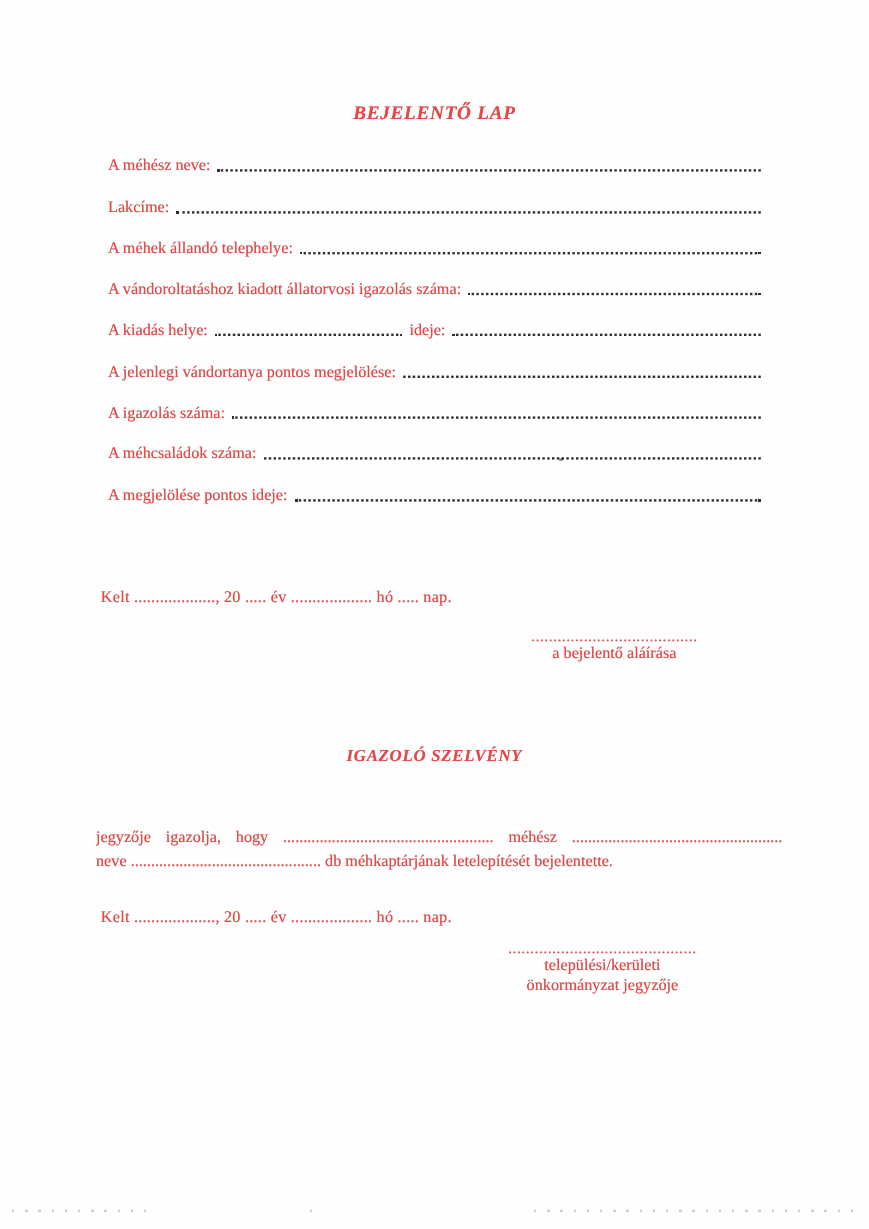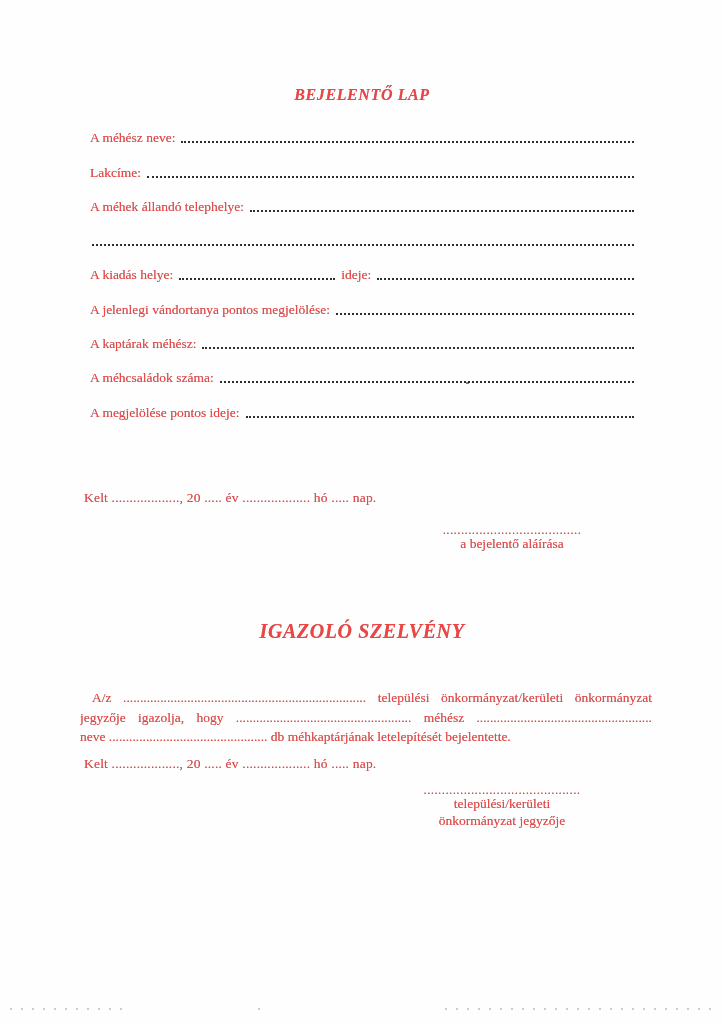--- a/index.html
+++ b/index.html
@@ -15,21 +15,21 @@
   .doc-title {
     position:absolute; top:86px; left:0; right:0;
     margin:0; text-align:center;
     font-size:16px; line-height:18px;
     font-weight:bold; font-style:italic;
     letter-spacing:0.6px;
   }
   .slip-title {
     position:absolute; top:622px; left:0; right:0;
     margin:0; text-align:center;
-    font-size:20px; line-height:18px;
+    font-size:14px; line-height:18px;
     font-weight:bold; font-style:italic;
     letter-spacing:0.6px;
   }
   .fields {
     position:absolute; top:112px; left:90px; width:544px;
   }
   .frow {
     display:flex; align-items:flex-end;
     height:34.3px;
     font-size:13.5px; line-height:17px;
@@ -93,34 +93,35 @@
     </div>
     <div class="frow">
       <span class="lbl">Lakcíme:</span>
       <span class="leader"></span>
     </div>
     <div class="frow">
       <span class="lbl">A méhek állandó telephelye:</span>
       <span class="leader"></span>
     </div>
     <div class="frow">
+      <span class="lbl">A vándoroltatáshoz kiadott állatorvosi igazolás száma:</span>
       <span class="leader"></span>
     </div>
     <div class="frow">
       <span class="lbl">A kiadás helye:</span>
       <span class="leader mid"></span>
       <span class="lbl2">ideje:</span>
       <span class="leader"></span>
     </div>
     <div class="frow">
       <span class="lbl">A jelenlegi vándortanya pontos megjelölése:</span>
       <span class="leader"></span>
     </div>
     <div class="frow">
-      <span class="lbl">A kaptárak méhész:</span>
+      <span class="lbl">A igazolás száma:</span>
       <span class="leader"></span>
     </div>
     <div class="frow">
       <span class="lbl">A méhcsaládok száma:</span>
       <span class="leader"></span>
     </div>
     <div class="frow">
       <span class="lbl">A megjelölése pontos ideje:</span>
       <span class="leader"></span>
     </div>
@@ -129,21 +130,20 @@
   <div class="dated first">Kelt ..................., 20 ..... év ................... hó ..... nap.</div>
 
   <div class="sig first">
     <div class="dots">......................................</div>
     <div class="cap">a bejelentő aláírása</div>
   </div>
 
   <h2 class="slip-title">IGAZOLÓ SZELVÉNY</h2>
 
   <div class="para">
-    <div class="pline just indent">A/z ........................................................................ települési önkormányzat/kerületi önkormányzat</div>
     <div class="pline just">jegyzője igazolja, hogy .................................................... méhész ....................................................</div>
     <div class="pline">neve ............................................... db méhkaptárjának letelepítését bejelentette.</div>
   </div>
 
   <div class="dated second">Kelt ..................., 20 ..... év ................... hó ..... nap.</div>
 
   <div class="sig second">
     <div class="dots">...........................................</div>
     <div class="cap">települési/kerületi</div>
     <div class="cap">önkormányzat jegyzője</div>

